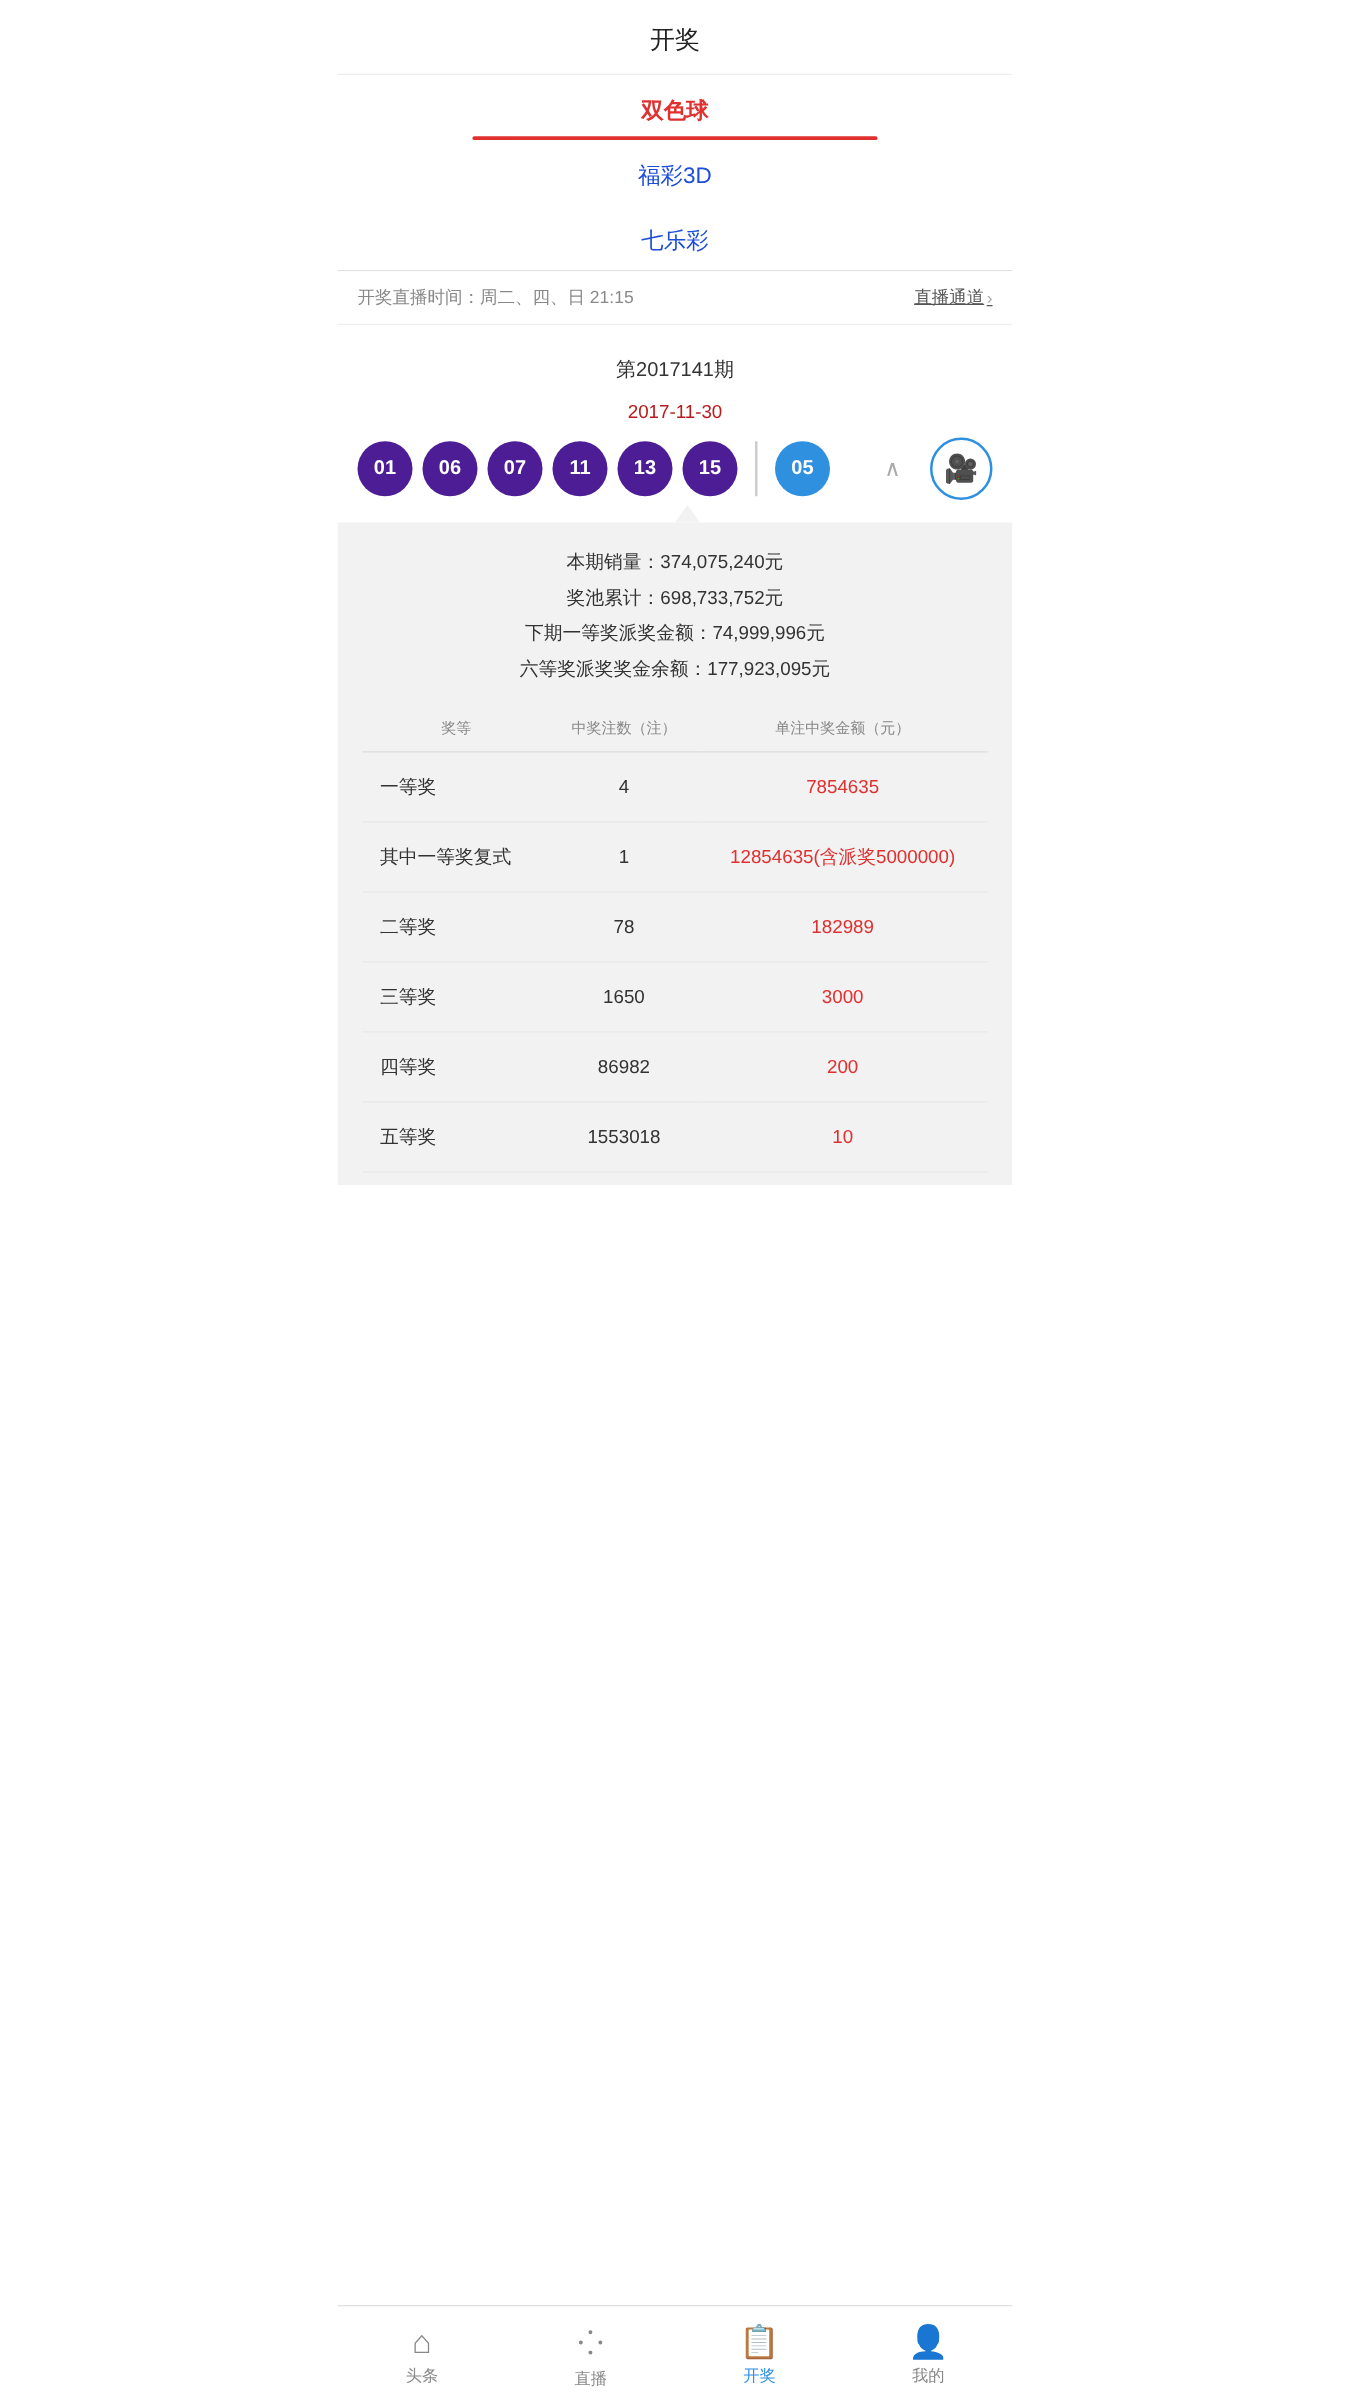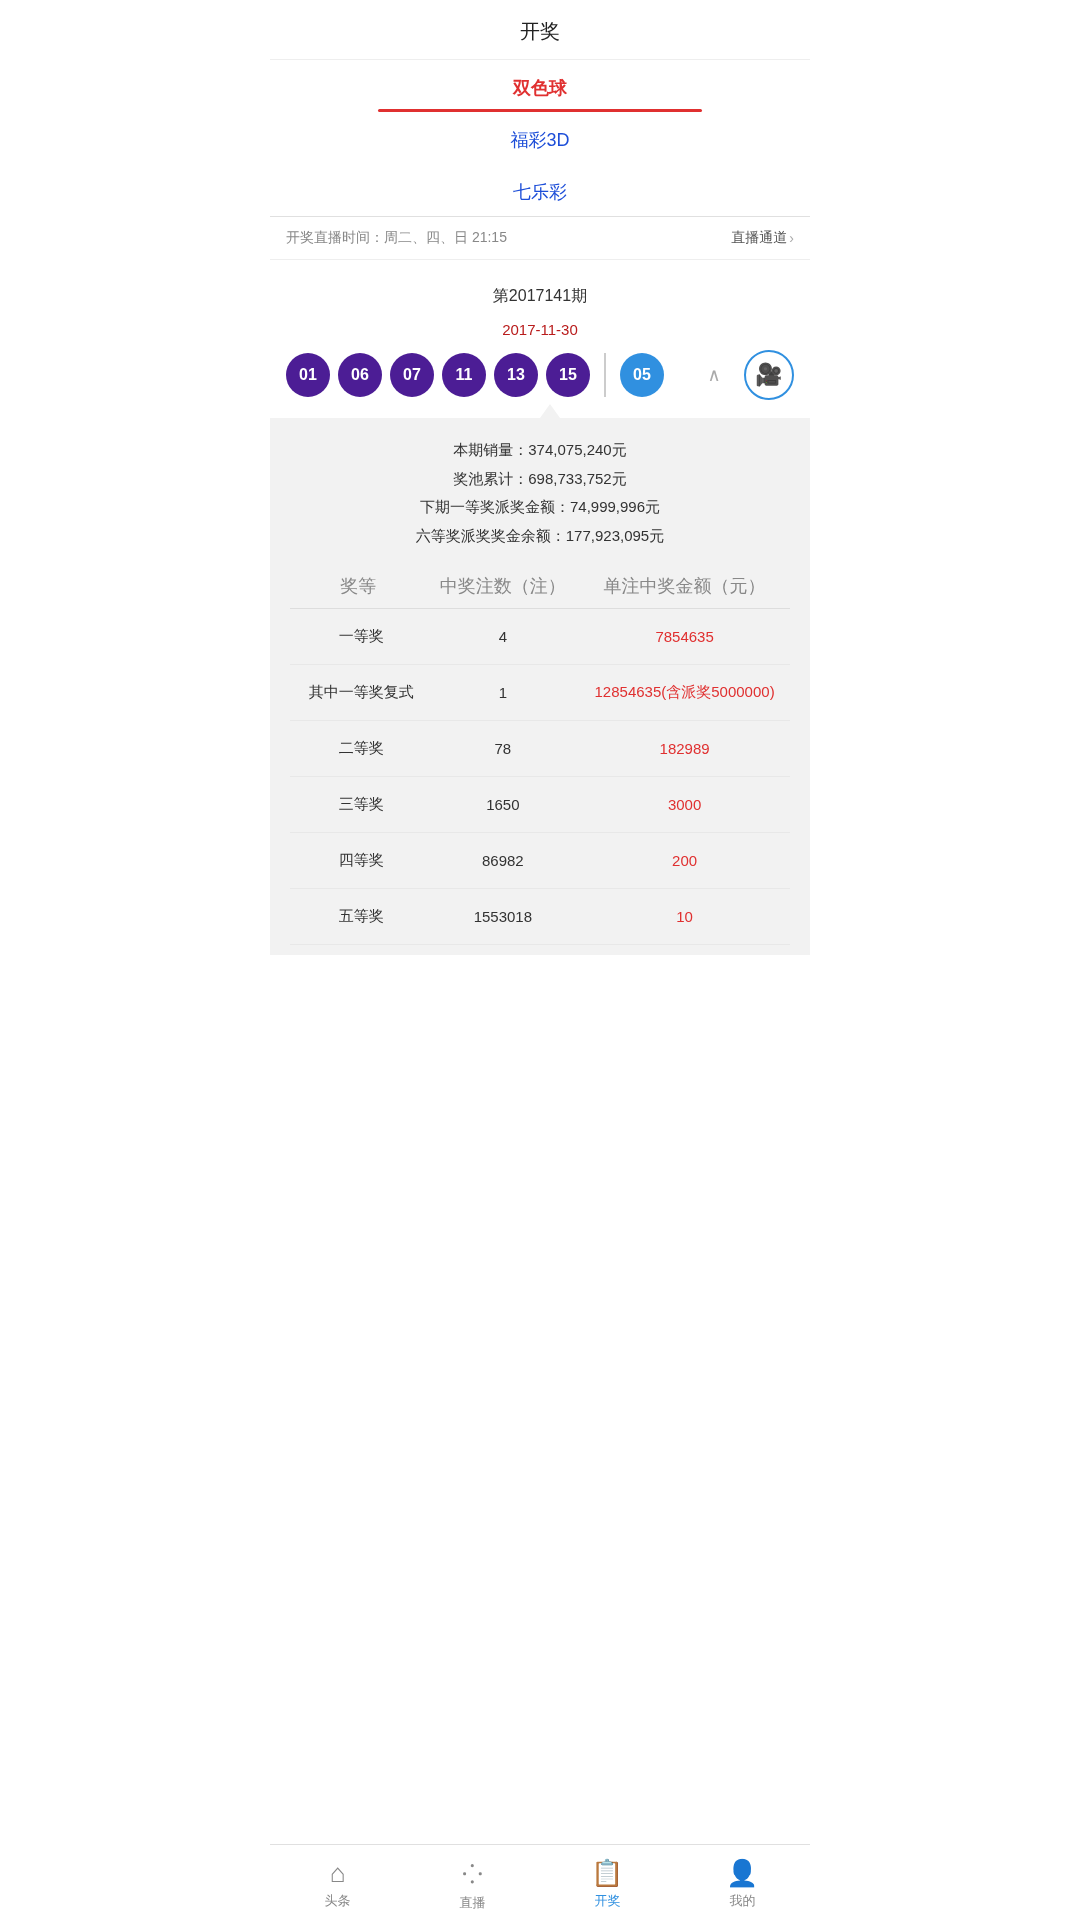--- a/index.html
+++ b/index.html
@@ -60,20 +60,21 @@
     .broadcast-time {
       font-size: 14px;
       color: #888;
     }
     .broadcast-link {
       font-size: 14px;
       color: #555;
       display: flex;
       align-items: center;
       gap: 2px;
+      text-decoration: underline;
     }
     .chevron-right {
       color: #aaa;
       font-size: 14px;
     }
     .draw-section {
       background: #fff;
       padding: 16px 16px 0;
       margin-top: 10px;
     }
@@ -167,40 +168,40 @@
       font-size: 15px;
       color: #333;
       line-height: 1.9;
       margin-bottom: 14px;
     }
     .prize-table {
       width: 100%;
       border-collapse: collapse;
     }
     .prize-table thead tr th {
-      font-size: 18px;
+      font-size: 12px;
       color: #888;
       font-weight: 400;
       padding: 10px 8px;
       text-align: center;
       border-bottom: 1px solid #ddd;
     }
     .prize-table tbody tr td {
       font-size: 15px;
       color: #333;
       padding: 18px 8px;
       text-align: center;
       border-bottom: 1px solid #e8e8e8;
     }
     .prize-table tbody tr td.prize-amount {
       color: #e03030;
       font-weight: 500;
     }
     .prize-table tbody tr td:first-child {
-      text-align: center;
+      text-align: left;
       padding-left: 14px;
     }
     .bottom-nav {
       position: fixed;
       bottom: 0;
       left: 50%;
       transform: translateX(-50%);
       width: 540px;
       background: #fff;
       border-top: 1px solid #e0e0e0;

